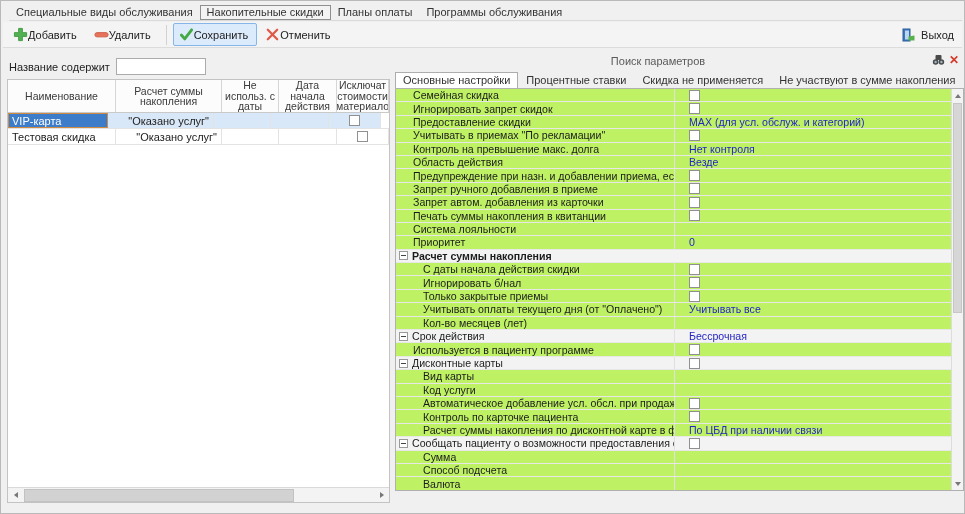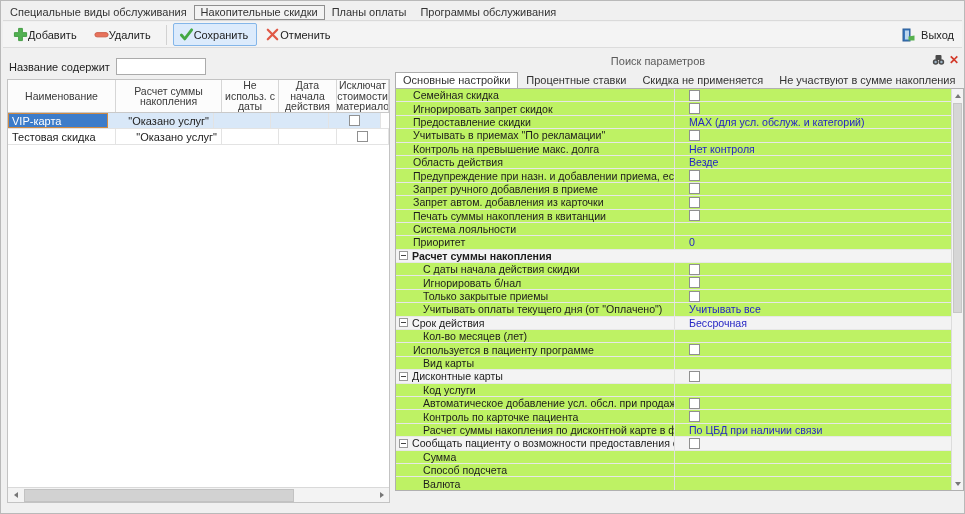--- a/index.html
+++ b/index.html
@@ -5,21 +5,21 @@
   * { margin:0; padding:0; box-sizing:border-box; }
   html,body { width:965px; height:514px; }
   body {
     font-family:"Liberation Sans", sans-serif;
     font-size:11px; color:#222;
     background:#f0f0f0;
     position:relative; overflow:hidden;
     border:1px solid #b9b9b9;
   }
   
-  .top-tabs { position:absolute; left:2px; top:3px; right:2px; height:17px; display:flex; align-items:flex-end; border-bottom:1px solid #dadada; }
+  .top-tabs { position:absolute; left:8px; top:3px; right:2px; height:17px; display:flex; align-items:flex-end; border-bottom:1px solid #dadada; }
   .top-tab { padding:1px 7px 2px; color:#333; white-space:nowrap; cursor:default; }
   .top-tab.active { border:1px solid #8f8f8f; background:#f3f3f3; padding:0 6px 1px; }
   
   .toolbar { position:absolute; left:2px; top:21px; right:2px; height:26px; display:flex; align-items:center; gap:2px; padding-left:4px; border-bottom:1px solid #dcdcdc; background:#f4f4f4; }
   .tbtn { display:flex; align-items:center; padding:3px 8px 3px 5px; border:1px solid transparent; border-radius:2px; color:#222; }
   .tbtn.hl { background:#dcebfc; border-color:#84b6e9; }
   .tsep { width:1px; height:20px; background:#d2d2d2; margin:0 4px; }
   .exit-btn { position:absolute; right:6px; top:24px; display:flex; align-items:center; gap:5px; padding:2px 4px; }
   .ico { display:inline-block; line-height:0; }
   
@@ -307,60 +307,60 @@
         </div>
       </div>
       <div class="pg-row">
         <div class="pg-label" style="padding-left: 27px;">
           <span>Учитывать оплаты текущего дня (от "Оплачено")</span>
         </div>
         <div class="pg-val">
           <span>Учитывать все</span>
         </div>
       </div>
+      <div class="pg-row">
+        <div class="pg-label" style="padding-left: 27px;">
+          <span>Кол-во месяцев (лет)</span>
+        </div>
+        <div class="pg-val"></div>
+      </div>
       <div class="pg-row grp">
         <div class="pg-label">
           <span class="expander"></span>
           <span>Срок действия</span>
         </div>
         <div class="pg-val">
           <span>Бессрочная</span>
         </div>
       </div>
       <div class="pg-row">
-        <div class="pg-label" style="padding-left: 27px;">
-          <span>Кол-во месяцев (лет)</span>
-        </div>
-        <div class="pg-val"></div>
-      </div>
-      <div class="pg-row">
         <div class="pg-label" style="padding-left: 17px;">
           <span>Используется в пациенту программе</span>
         </div>
         <div class="pg-val">
           <span class="cb"></span>
         </div>
-      </div>
-      <div class="pg-row">
-        <div class="pg-label" style="padding-left: 27px;">
-          <span>Вид карты</span>
-        </div>
-        <div class="pg-val"></div>
       </div>
       <div class="pg-row grp">
         <div class="pg-label">
           <span class="expander"></span>
           <span>Дисконтные карты</span>
         </div>
         <div class="pg-val">
           <span class="cb"></span>
         </div>
       </div>
       <div class="pg-row">
         <div class="pg-label" style="padding-left: 27px;">
+          <span>Вид карты</span>
+        </div>
+        <div class="pg-val"></div>
+      </div>
+      <div class="pg-row">
+        <div class="pg-label" style="padding-left: 27px;">
           <span>Код услуги</span>
         </div>
         <div class="pg-val"></div>
       </div>
       <div class="pg-row">
         <div class="pg-label" style="padding-left: 27px;">
           <span>Автоматическое добавление усл. обсл. при продаже карты</span>
         </div>
         <div class="pg-val">
           <span class="cb"></span>

